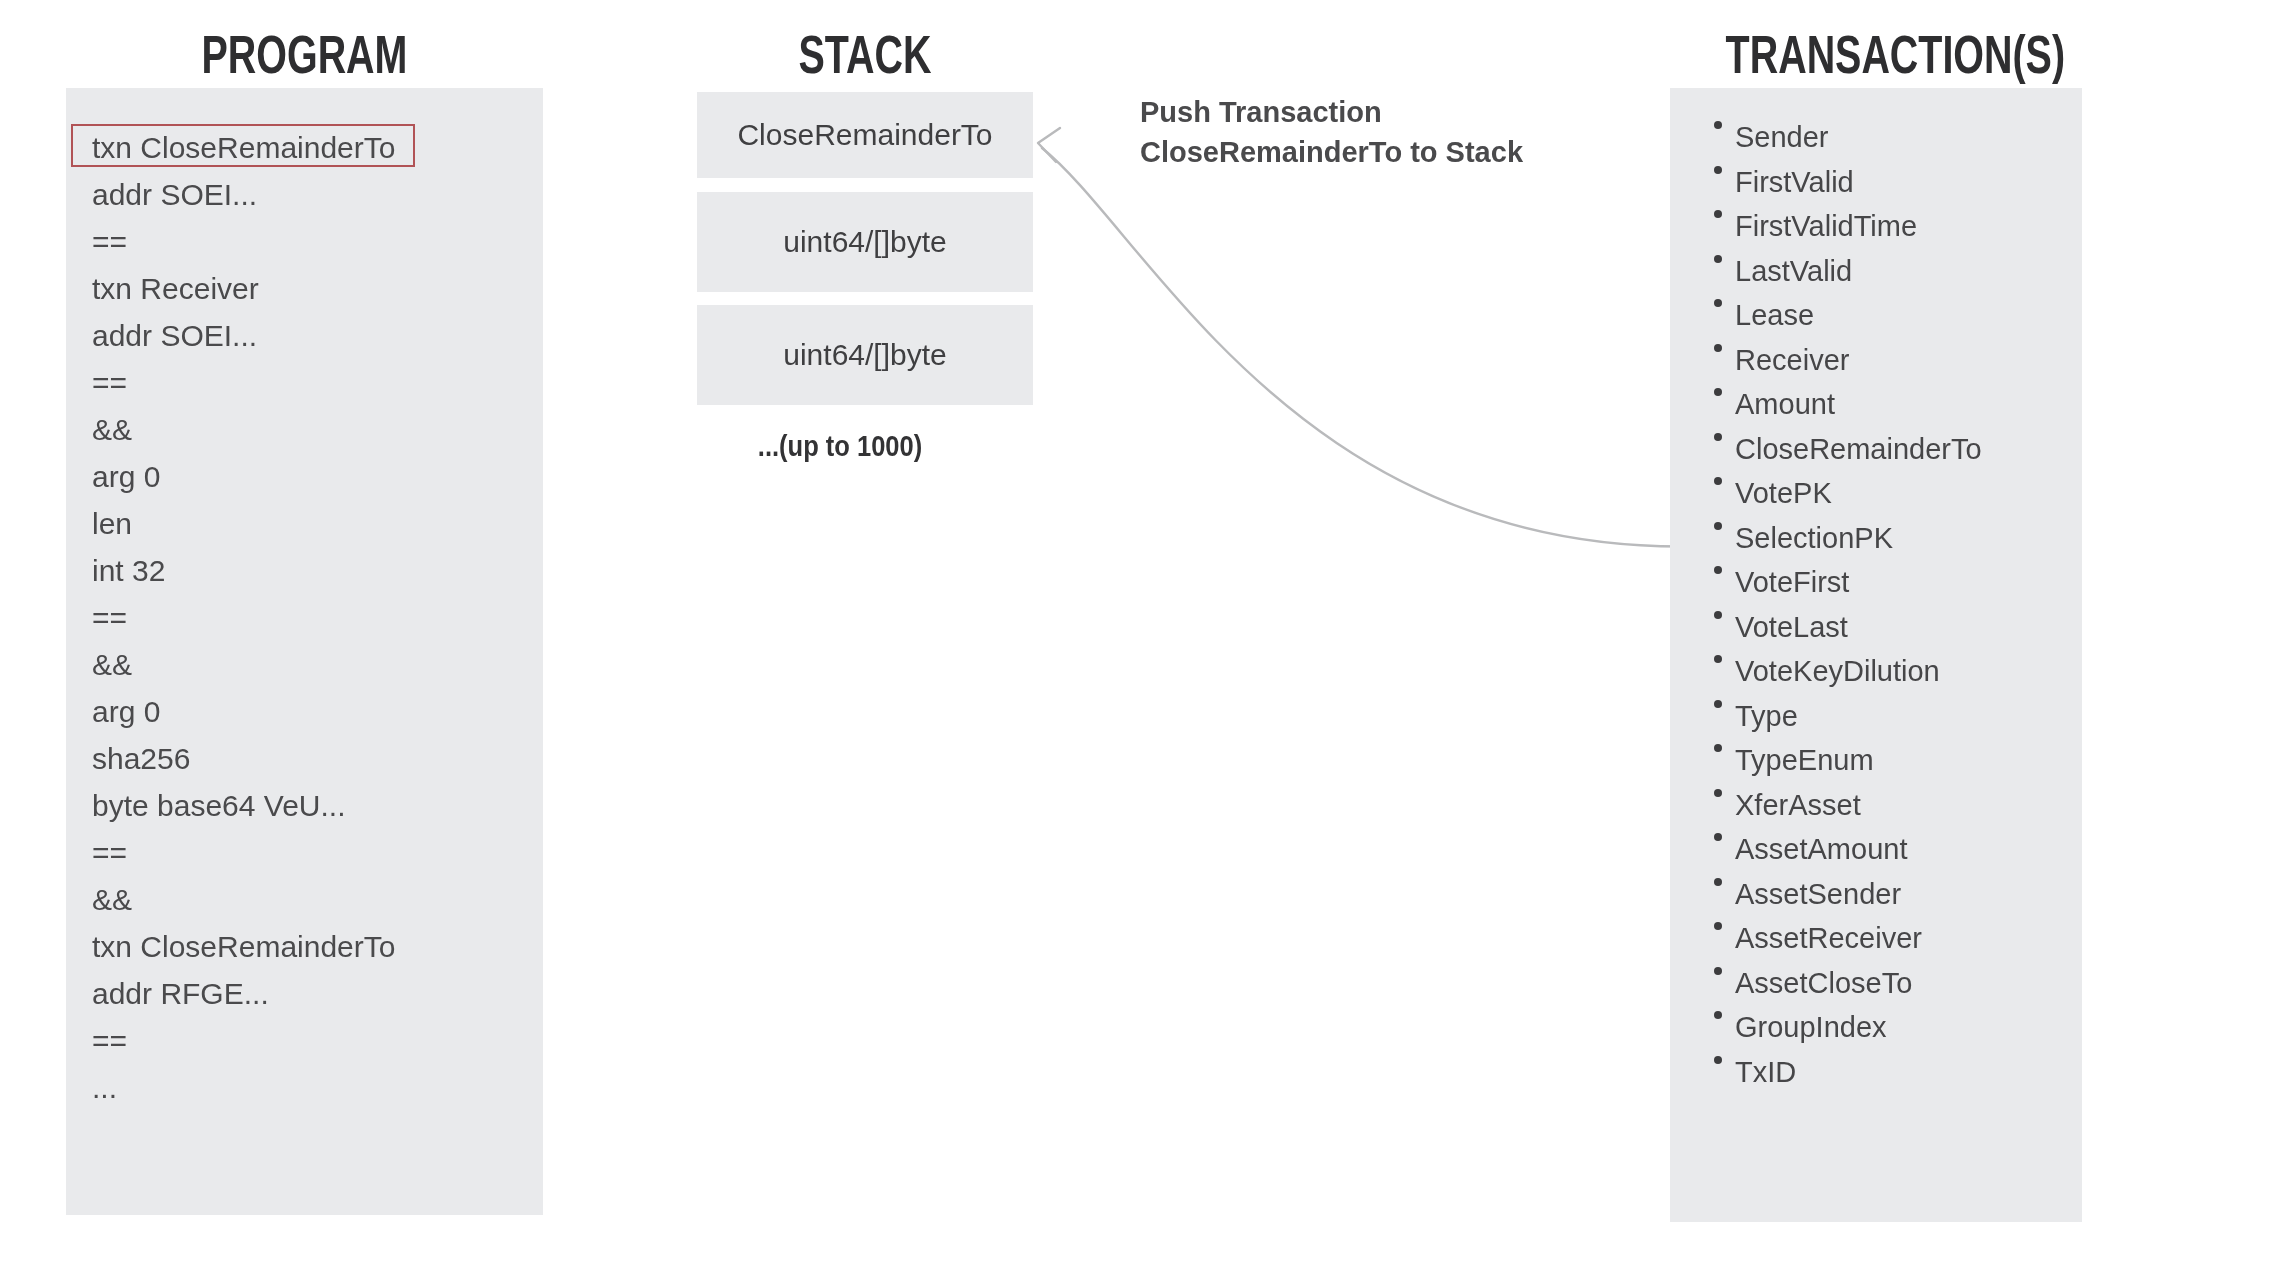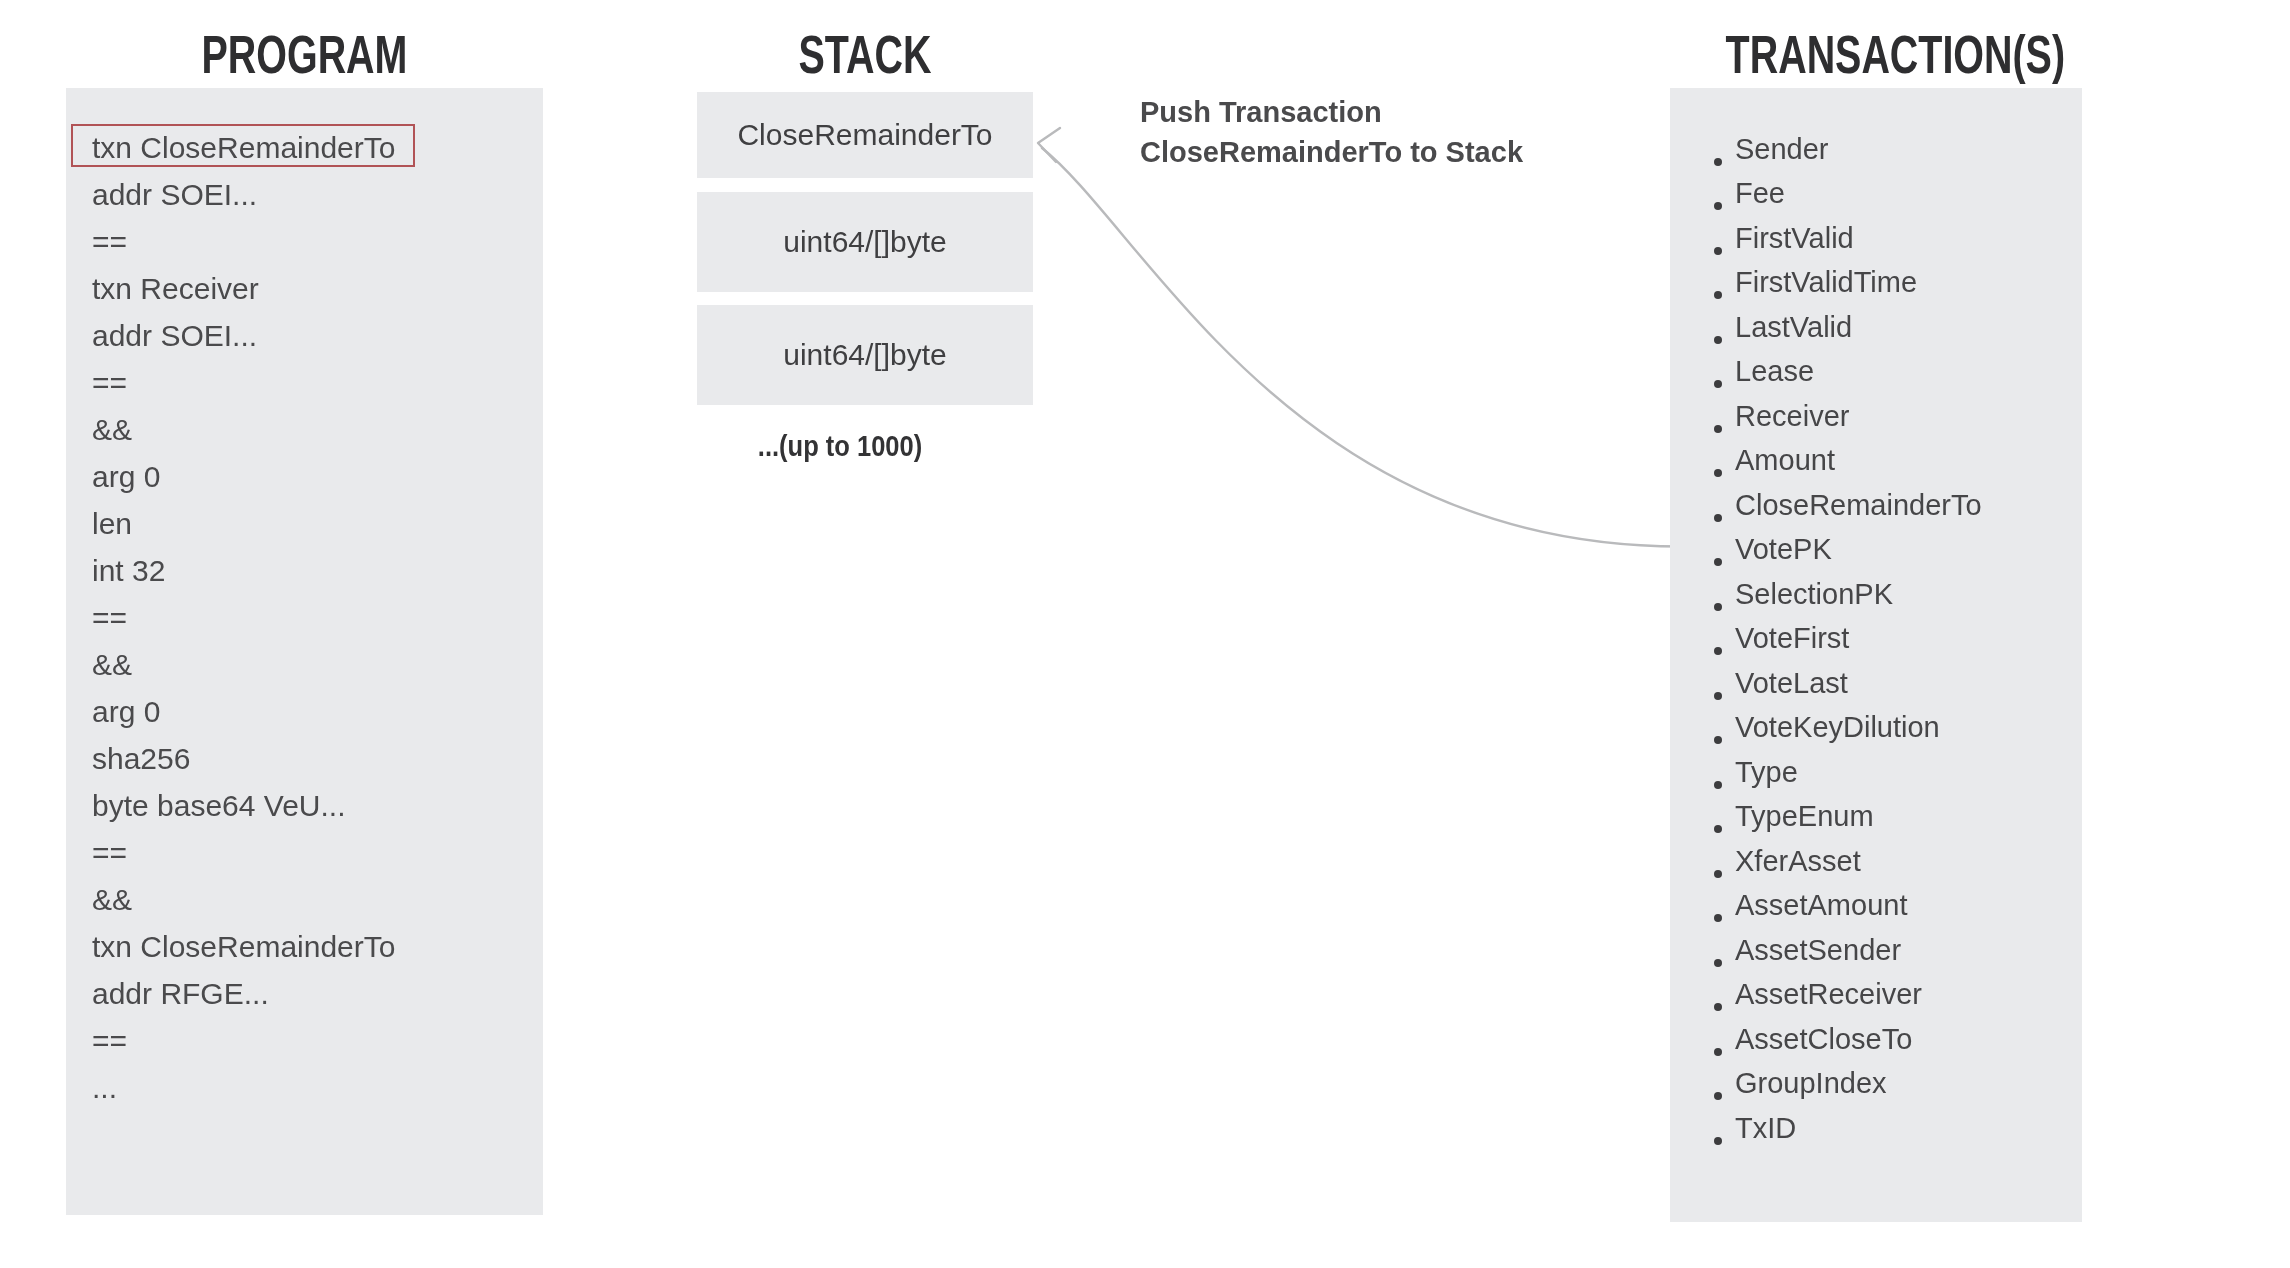--- a/index.html
+++ b/index.html
@@ -93,21 +93,21 @@
 
   
   .tx-panel {
     position: absolute; left: 1670px; top: 88px;
     width: 412px; height: 1134px;
     background: var(--panel-gray);
     padding: 33px 10px 0 44px;
   }
   .tx-field {
     height: 44.5px;
-    display: flex; align-items: flex-end;
+    display: flex; align-items: flex-start;
     font-size: 29px; color: #464648;
     white-space: nowrap;
   }
   .tx-field .dot {
     width: 8px; height: 8px; border-radius: 50%;
     background: #3c3c3e;
     margin-right: 13px; flex: 0 0 auto;
   }
 </style>
 </head>
@@ -208,24 +208,20 @@
     <path d="M 1060 128 L 1038 143 L 1056 162"></path>
   </svg>
 
   <div class="tx-panel">
       <div class="tx-field">
       <span class="dot"></span>
       <span class="tx-label">Sender</span>
     </div>
       <div class="tx-field">
       <span class="dot"></span>
-      <span class="tx-label">Fee</span>
-    </div>
-      <div class="tx-field">
-      <span class="dot"></span>
       <span class="tx-label">FirstValid</span>
     </div>
       <div class="tx-field">
       <span class="dot"></span>
       <span class="tx-label">FirstValidTime</span>
     </div>
       <div class="tx-field">
       <span class="dot"></span>
       <span class="tx-label">LastValid</span>
     </div>

